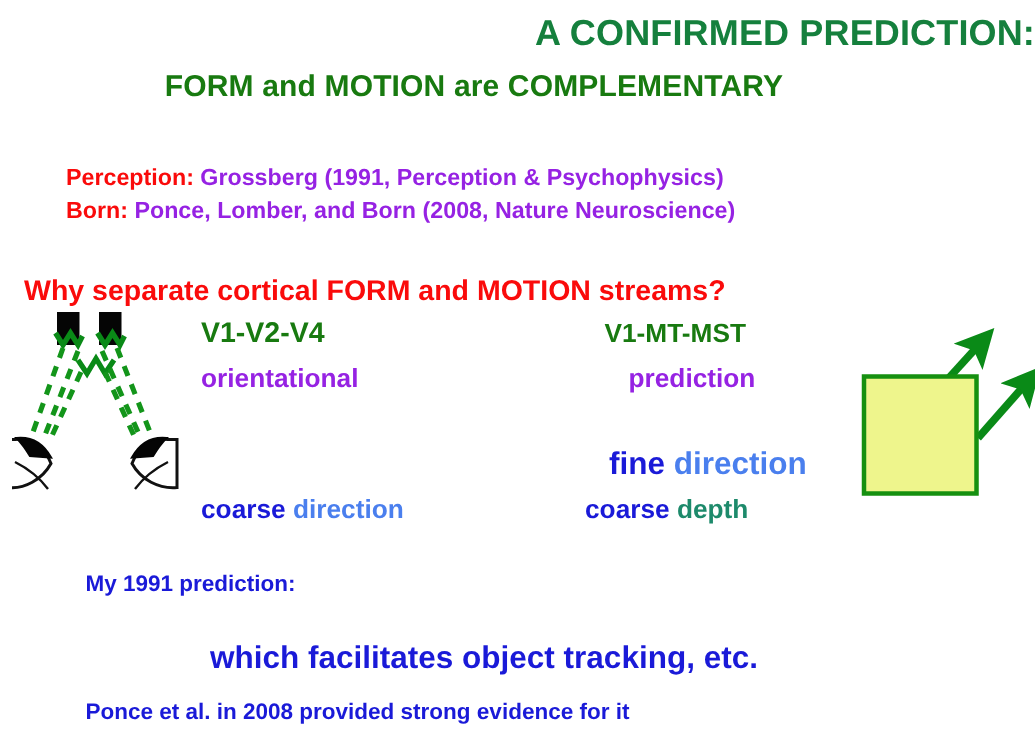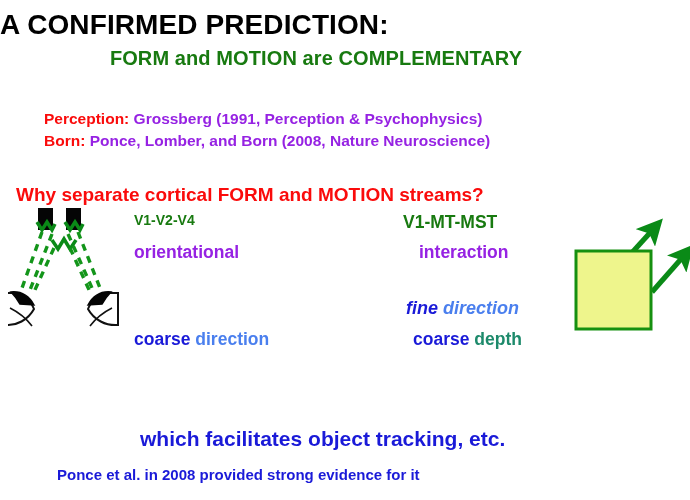--- a/index.html
+++ b/index.html
@@ -20,24 +20,24 @@
     left: 0; top: 0;
     width: 690px;
     height: 500px;
     background: #ffffff;
   }
   .abs { position: absolute; white-space: nowrap; }
 
   
   #title-line-1 {
     left: 0; top: 9px; width: 690px;
-    text-align: left;
-    font-size: 28px;
+    text-align: right;
+    font-size: 24px;
     font-weight: bold;
-    color: #000000;
+    color: #15803d;
     letter-spacing: 0.1px;
   }
   #title-line-2 {
     left: 0; top: 47px; width: 632px;
     text-align: center;
     font-size: 20px;
     font-weight: bold;
     color: #187a10;
     letter-spacing: 0.1px;
   }
@@ -55,29 +55,29 @@
   .c-purple { color: #9622e3; }
 
   
   #question-headline {
     left: 16px; top: 184px;
     font-size: 19px; font-weight: bold;
     color: #fa0b0b;
   }
 
   
-  #stream-left-name  { left: 134px; top: 212px; font-size: 14px; font-weight: bold; color: #187a10; }
+  #stream-left-name  { left: 134px; top: 212px; font-size: 19px; font-weight: bold; color: #187a10; }
   #stream-right-name { left: 403px; top: 212px; font-size: 17.5px; font-weight: bold; color: #187a10; }
   #stream-left-attr  { left: 134px; top: 242px; font-size: 17.5px; font-weight: bold; color: #9622e3; }
   #stream-right-attr { left: 419px; top: 242px; font-size: 17.5px; font-weight: bold; color: #9622e3; }
 
   #stream-left-prop-1  { left: 134px; top: 298px; font-size: 17.5px; font-weight: bold; }
   #stream-left-prop-2  { left: 134px; top: 329px; font-size: 17.5px; font-weight: bold; }
-  #stream-right-prop-1 { left: 406px; top: 298px; font-size: 18px; font-weight: bold; font-style: italic; }
-  #stream-right-prop-2 { left: 413px; top: 329px; font-size: 17.5px; font-weight: bold; text-align: right; }
+  #stream-right-prop-1 { left: 406px; top: 298px; font-size: 21px; font-weight: bold; }
+  #stream-right-prop-2 { left: 390px; top: 329px; font-size: 17.5px; font-weight: bold; text-align: right; }
 
   .c-blue-dark  { color: #1a1ad8; }
   .c-blue-light { color: #4a7fee; }
   .c-teal       { color: #1d8a6b; }
 
   
   #footer-line-1 { left: 57px;  top: 381px; font-size: 15px; font-weight: bold; color: #1a1ad8; }
   #footer-line-2 { left: 78px;  top: 404px; font-size: 15px; font-weight: bold; color: #fa0b0b; }
   #footer-line-2 .ital { font-style: italic; }
   #footer-line-3 { left: 140px; top: 427px; font-size: 21px; font-weight: bold; color: #1a1ad8; }
@@ -142,21 +142,21 @@
       <path d="M104,108 C96,112 88,118 82,126" fill="none" stroke="#111111" stroke-width="1.6"></path>
     </g>
   </svg>
 
   <div class="abs" id="stream-left-name">V1-V2-V4</div>
 
   <div class="abs" id="stream-right-name">V1-MT-MST</div>
 
   <div class="abs" id="stream-left-attr">orientational</div>
 
-  <div class="abs" id="stream-right-attr">interaction</div>
+  <div class="abs" id="stream-right-attr">prediction</div>
 
 
   <div class="abs" id="stream-left-prop-2">
     <span class="c-blue-dark">coarse</span><span class="c-blue-light"> direction</span>
   </div>
 
   <div class="abs" id="stream-right-prop-1">
     <span class="c-blue-dark">fine</span><span class="c-blue-light"> direction</span>
   </div>
 
@@ -172,19 +172,20 @@
     </defs>
 
     <g stroke="#0a8a17" stroke-width="5.2" fill="none" marker-end="url(#arrowhead)">
       <line x1="63" y1="68" x2="103" y2="24"></line>
       <line x1="97" y1="92" x2="134" y2="50"></line>
     </g>
 
     <rect x="21" y="51" width="75" height="78" fill="#eef58c" stroke="#169010" stroke-width="3"></rect>
   </svg>
 
+  <div class="abs" id="footer-line-1">My 1991 prediction:</div>
 
 
   <div class="abs" id="footer-line-3">which facilitates object tracking, etc.</div>
 
   <div class="abs" id="footer-line-4">Ponce et al. in 2008 provided strong evidence for it</div>
 
 </div>
 
 </body></html>

